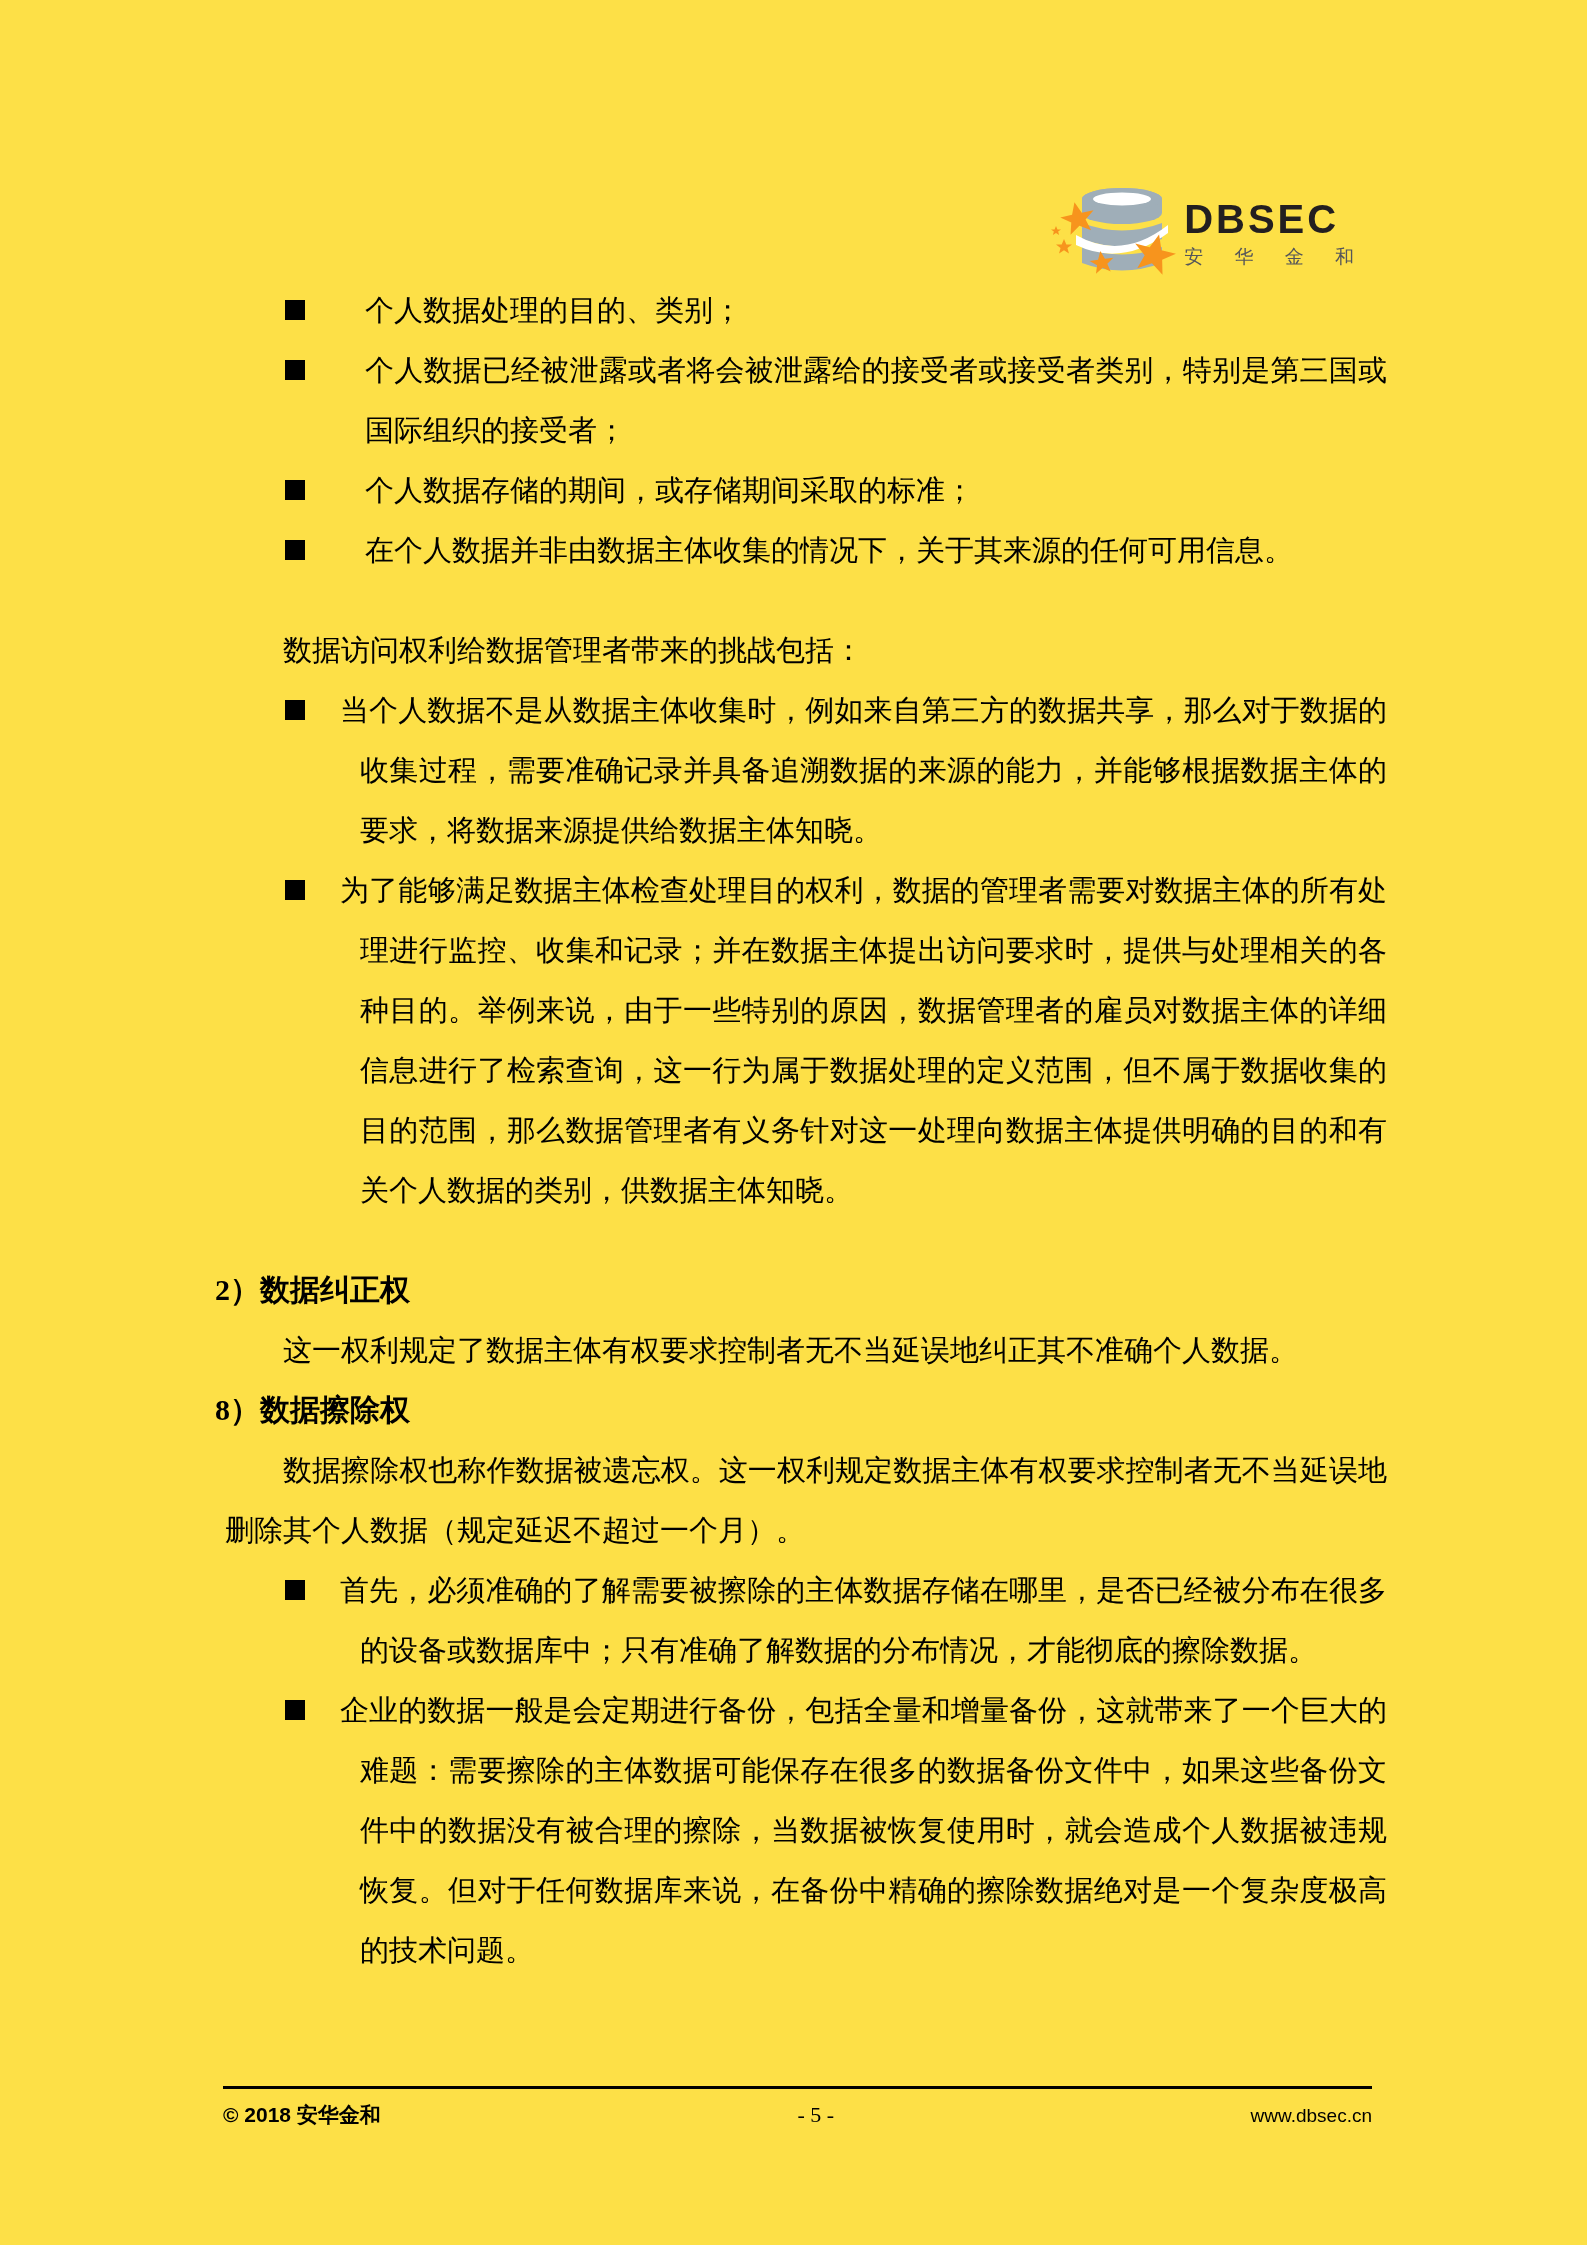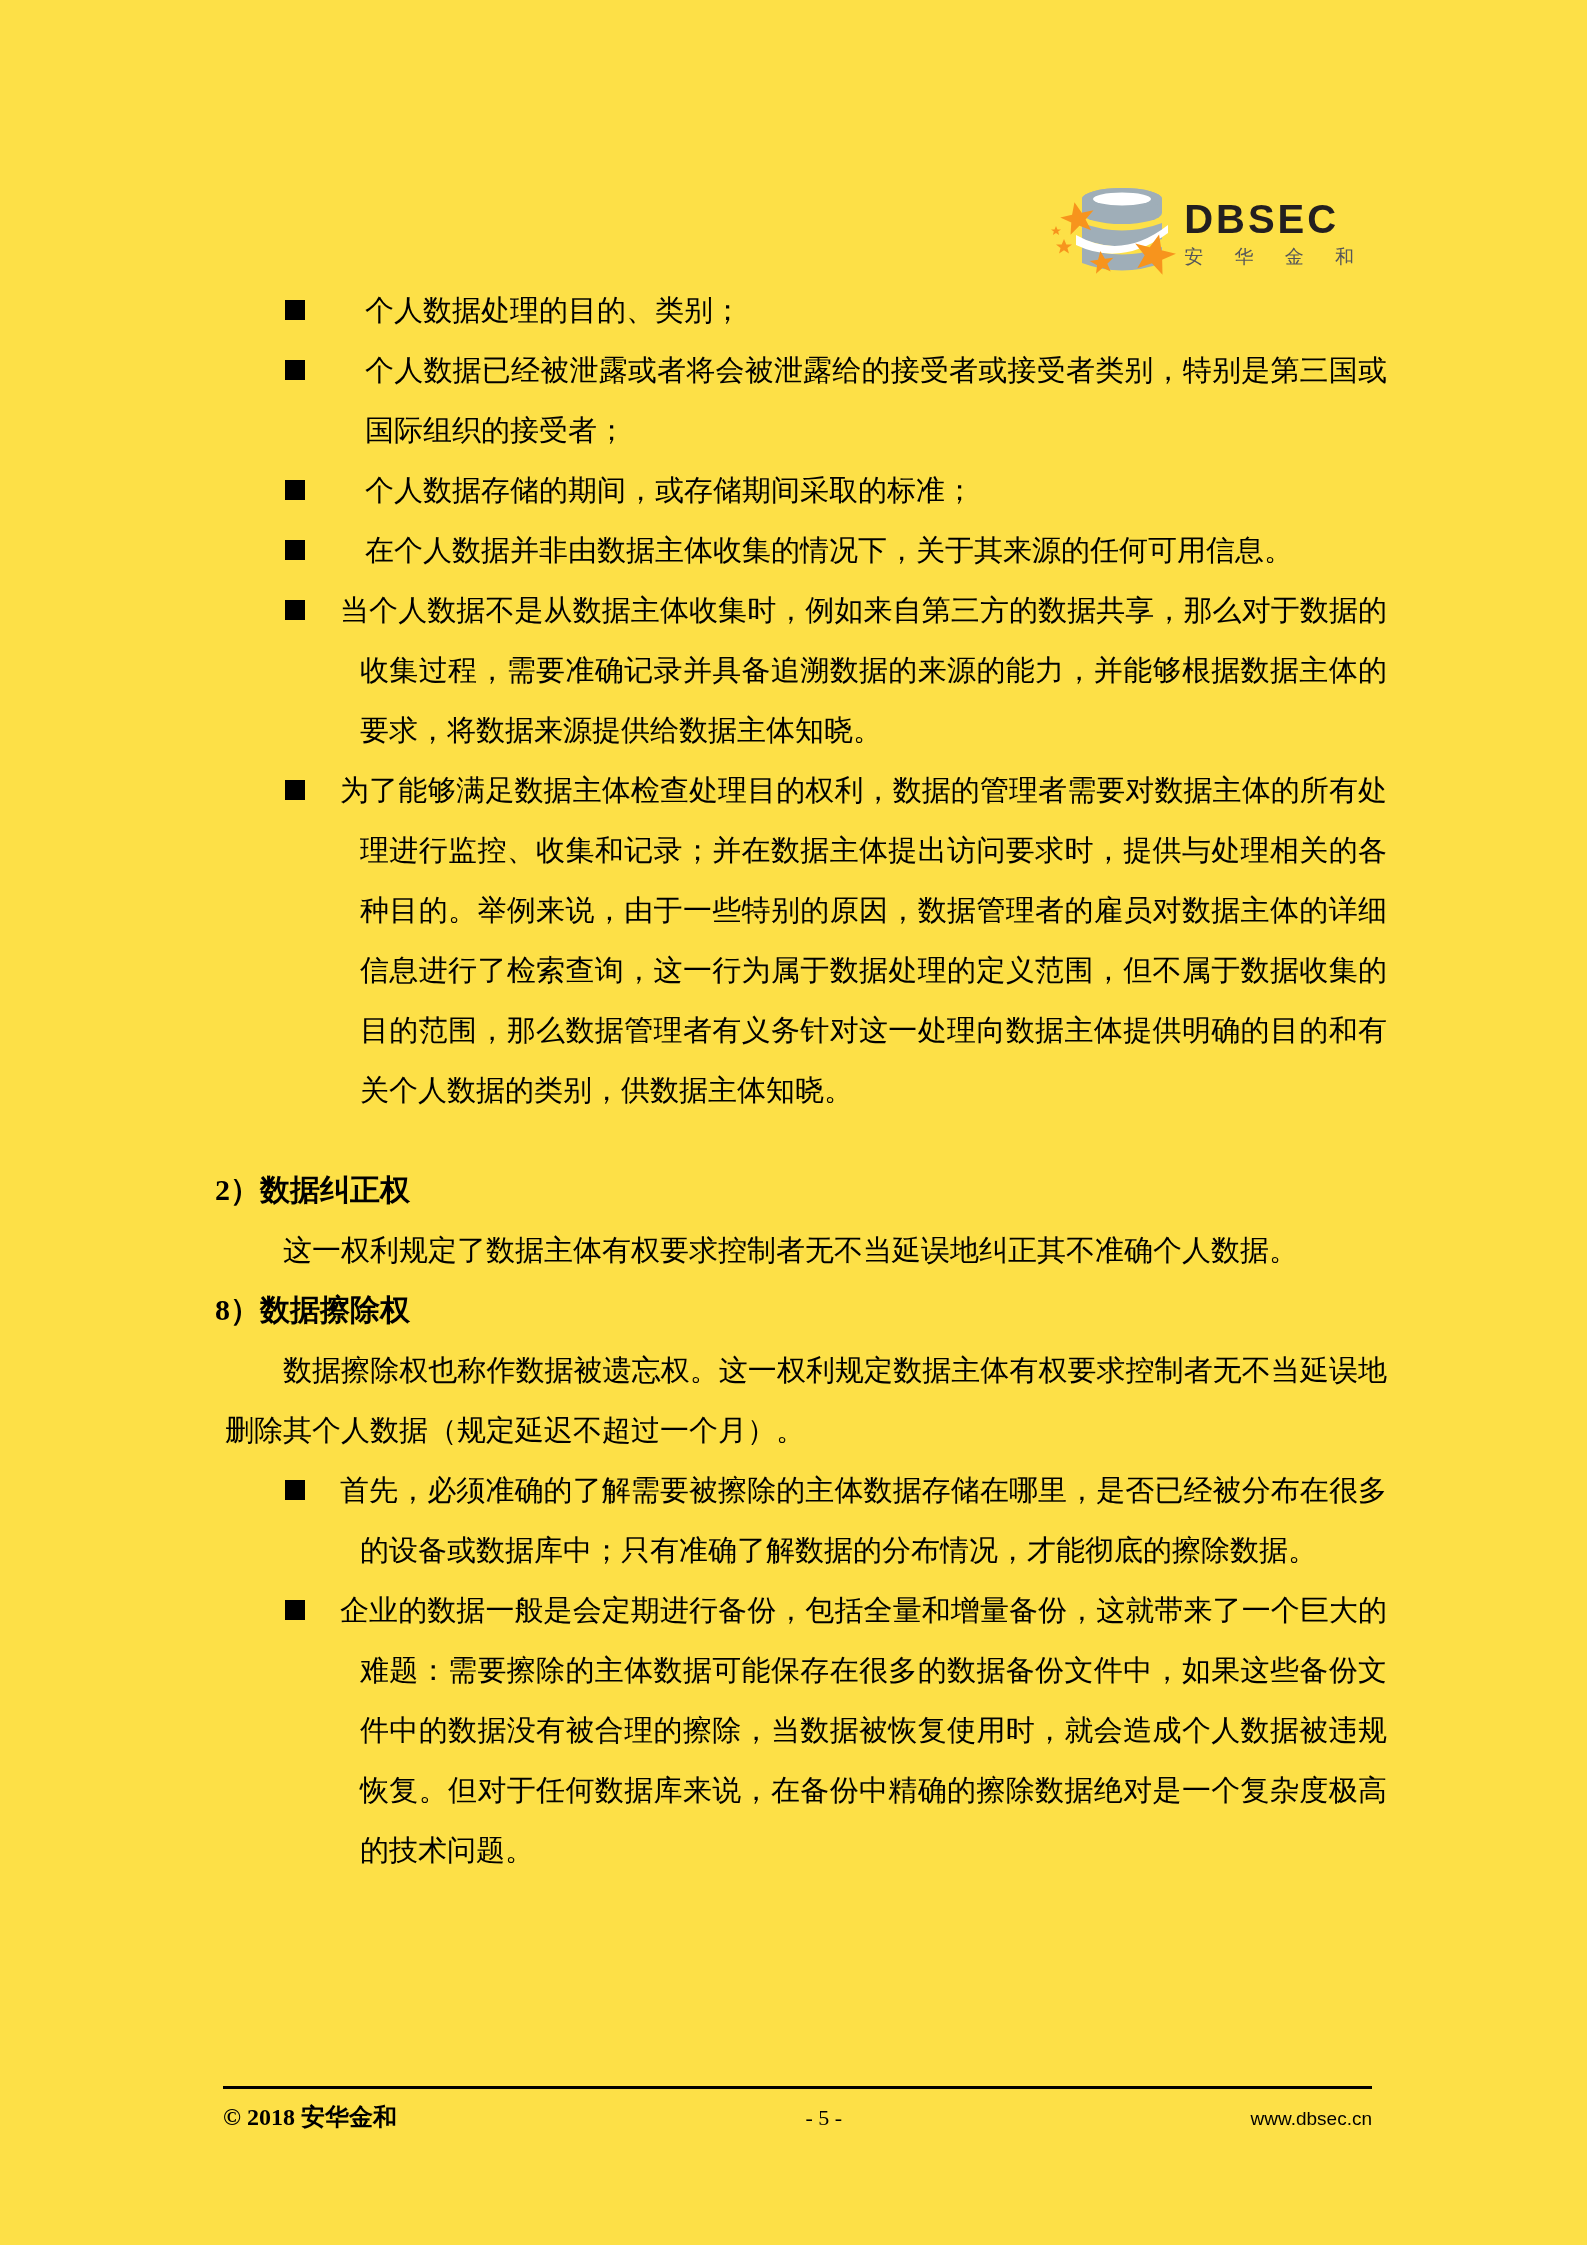--- a/index.html
+++ b/index.html
@@ -38,21 +38,21 @@
     margin-left:-10px; text-align:left;
   }
 
   
   .footer { position:absolute; left:223px; right:215px; top:2086px; }
   .footer-rule { border-top:3px solid #000; }
   .footer-row {
     display:flex; justify-content:space-between; align-items:baseline;
     padding-top:12px;
   }
-  .footer-copy { font-family:Liberation Serif, serif; font-weight:bold; font-size:24px; }
+  .footer-copy { font-family:Liberation Sans, sans-serif; font-weight:bold; font-size:21px; }
   .footer-page { font-size:22px; }
   .footer-site { font-family:"Liberation Sans","DejaVu Sans",sans-serif; font-size:19px; }
 </style>
 </head>
 <body>
 
 <div class="page">
 
   <div class="logo">
     <svg class="logo-icon" viewBox="0 0 128 102">
@@ -105,20 +105,21 @@
       <li>
         <span class="bullet-marker"></span>
         <span>个人数据存储的期间，或存储期间采取的标准；</span>
       </li>
       <li>
         <span class="bullet-marker"></span>
         <span>在个人数据并非由数据主体收集的情况下，关于其来源的任何可用信息。</span>
       </li>
     </ul>
 
+    <p class="indent gap-top">数据访问权利给数据管理者带来的挑战包括：</p>
 
     <ul class="list-hang">
       <li>
         <span class="bullet-marker"></span>
         <span>当个人数据不是从数据主体收集时，例如来自第三方的数据共享，那么对于数据的收集过程，需要准确记录并具备追溯数据的来源的能力，并能够根据数据主体的要求，将数据来源提供给数据主体知晓。</span>
       </li>
       <li>
         <span class="bullet-marker"></span>
         <span>为了能够满足数据主体检查处理目的权利，数据的管理者需要对数据主体的所有处理进行监控、收集和记录；并在数据主体提出访问要求时，提供与处理相关的各种目的。举例来说，由于一些特别的原因，数据管理者的雇员对数据主体的详细信息进行了检索查询，这一行为属于数据处理的定义范围，但不属于数据收集的目的范围，那么数据管理者有义务针对这一处理向数据主体提供明确的目的和有关个人数据的类别，供数据主体知晓。</span>
       </li>

